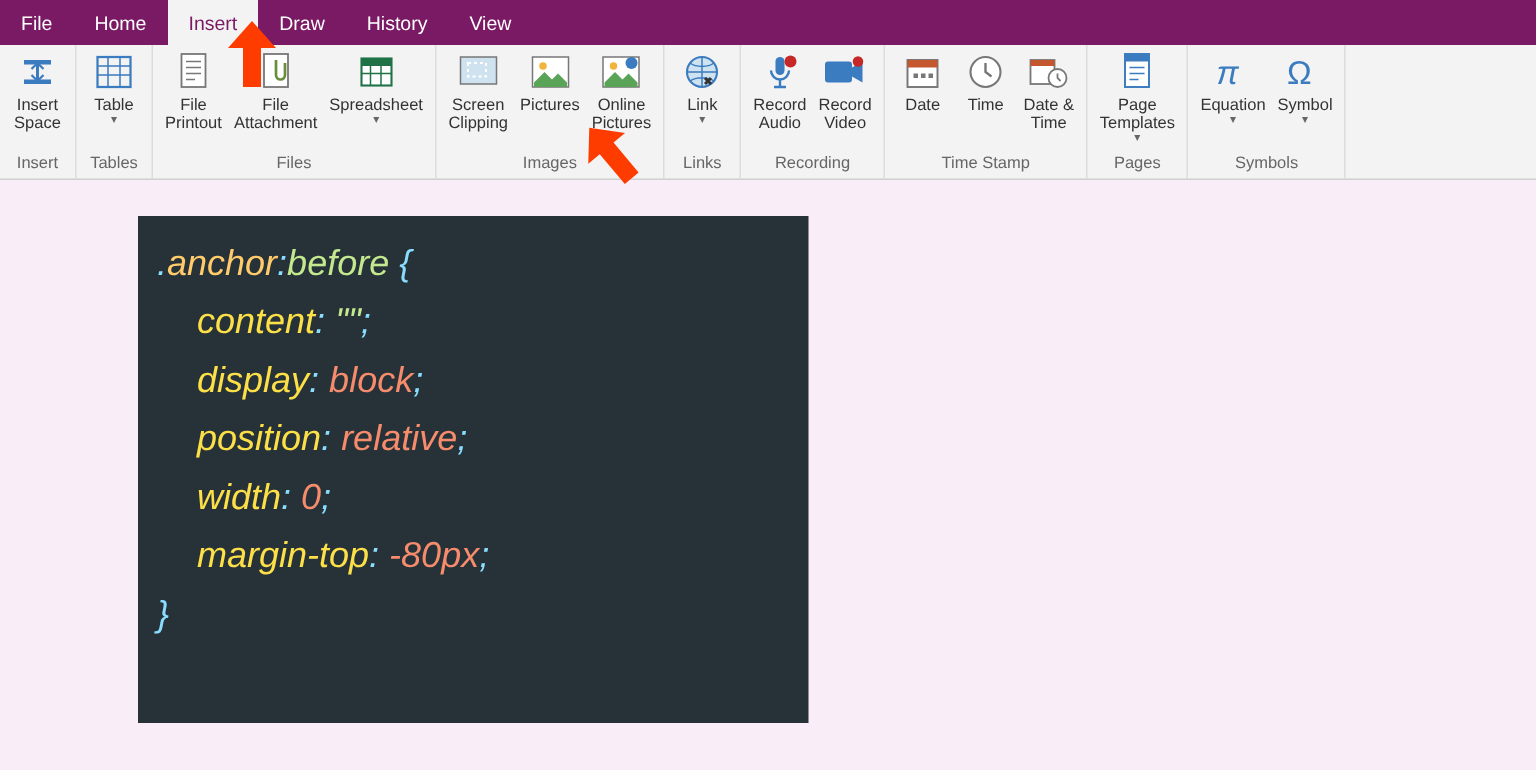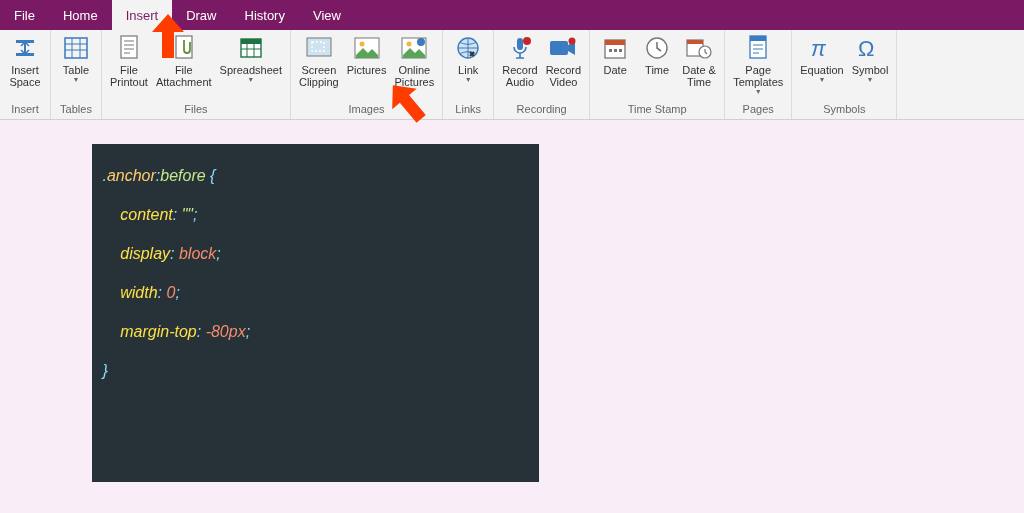--- a/index.html
+++ b/index.html
@@ -16,21 +16,21 @@
   .group { display:flex; flex-direction:column; align-items:center; border-right:1px solid #dcdcdc; padding:0 4px; }
   .group .row { flex:1; display:flex; align-items:flex-start; padding-top:4px; }
   .group .caption { height:18px; line-height:16px; font-size:11px; color:#666; text-align:center; }
   .cmd { width:auto; min-width:38px; display:flex; flex-direction:column; align-items:center; padding:0 4px; cursor:pointer; }
   .cmd .ico { width:34px; height:28px; display:flex; align-items:center; justify-content:center; }
   .cmd .lbl { font-size:11px; color:#333; text-align:center; line-height:12px; padding-top:2px; white-space:pre; }
   .chev { font-size:8px; color:#666; line-height:8px; }
 
   
   .page { position:absolute; left:0; right:0; top:120px; bottom:0; background:#f9eef7; }
-  .codebox { position:absolute; left:92px; top:24px; width:447px; height:338px; background:#263238; padding:12px 18px 12px 6px; font-family: Consolas, "Courier New", monospace; font-size:16px; font-style:italic; line-height:39px; }
+  .codebox { position:absolute; left:92px; top:24px; width:447px; height:338px; background:#263238; padding:12px 18px 12px 6px; font-family: Consolas, "Courier New", monospace; font-size:24px; font-style:italic; line-height:39px; }
   .codebox .ln { white-space:pre; }
   .t-punc   { color:#89ddff; }
   .t-y      { color:#ffcb6b; }
   .t-sel    { color:#c3e88d; font-style:italic; }
   .t-prop   { color:#fde047; }
   .t-val    { color:#f78c6c; }
   .t-str    { color:#c3e88d; }
 
   
   .arrow { position:absolute; pointer-events:none; }
@@ -274,20 +274,21 @@
       </div>
       <div class="caption">Symbols</div>
     </div>
   </div>
 
 <div class="page">
   <div class="codebox">
       <div class="ln"> <span class="t-punc">.</span><span class="t-y">anchor</span><span class="t-punc">:</span><span class="t-sel">before</span><span class="t-punc"> {</span></div>
       <div class="ln">     <span class="t-prop">content</span><span class="t-punc">:</span> <span class="t-str">""</span><span class="t-punc">;</span></div>
       <div class="ln">     <span class="t-prop">display</span><span class="t-punc">:</span> <span class="t-val">block</span><span class="t-punc">;</span></div>
+      <div class="ln">     <span class="t-prop">position</span><span class="t-punc">:</span> <span class="t-val">relative</span><span class="t-punc">;</span></div>
       <div class="ln">     <span class="t-prop">width</span><span class="t-punc">:</span> <span class="t-val">0</span><span class="t-punc">;</span></div>
       <div class="ln">     <span class="t-prop">margin-top</span><span class="t-punc">:</span> <span class="t-val">-80px</span><span class="t-punc">;</span></div>
       <div class="ln"> <span class="t-punc">}</span></div>
     </div>
 </div>
 
 <div class="arrow" style="left:148px; top:14px;">
   <svg width="40" height="44" viewBox="0 0 40 44">
     <polygon points="20,0 36,18 26,18 26,44 14,44 14,18 4,18" fill="#ff3c00"></polygon>
   </svg>

